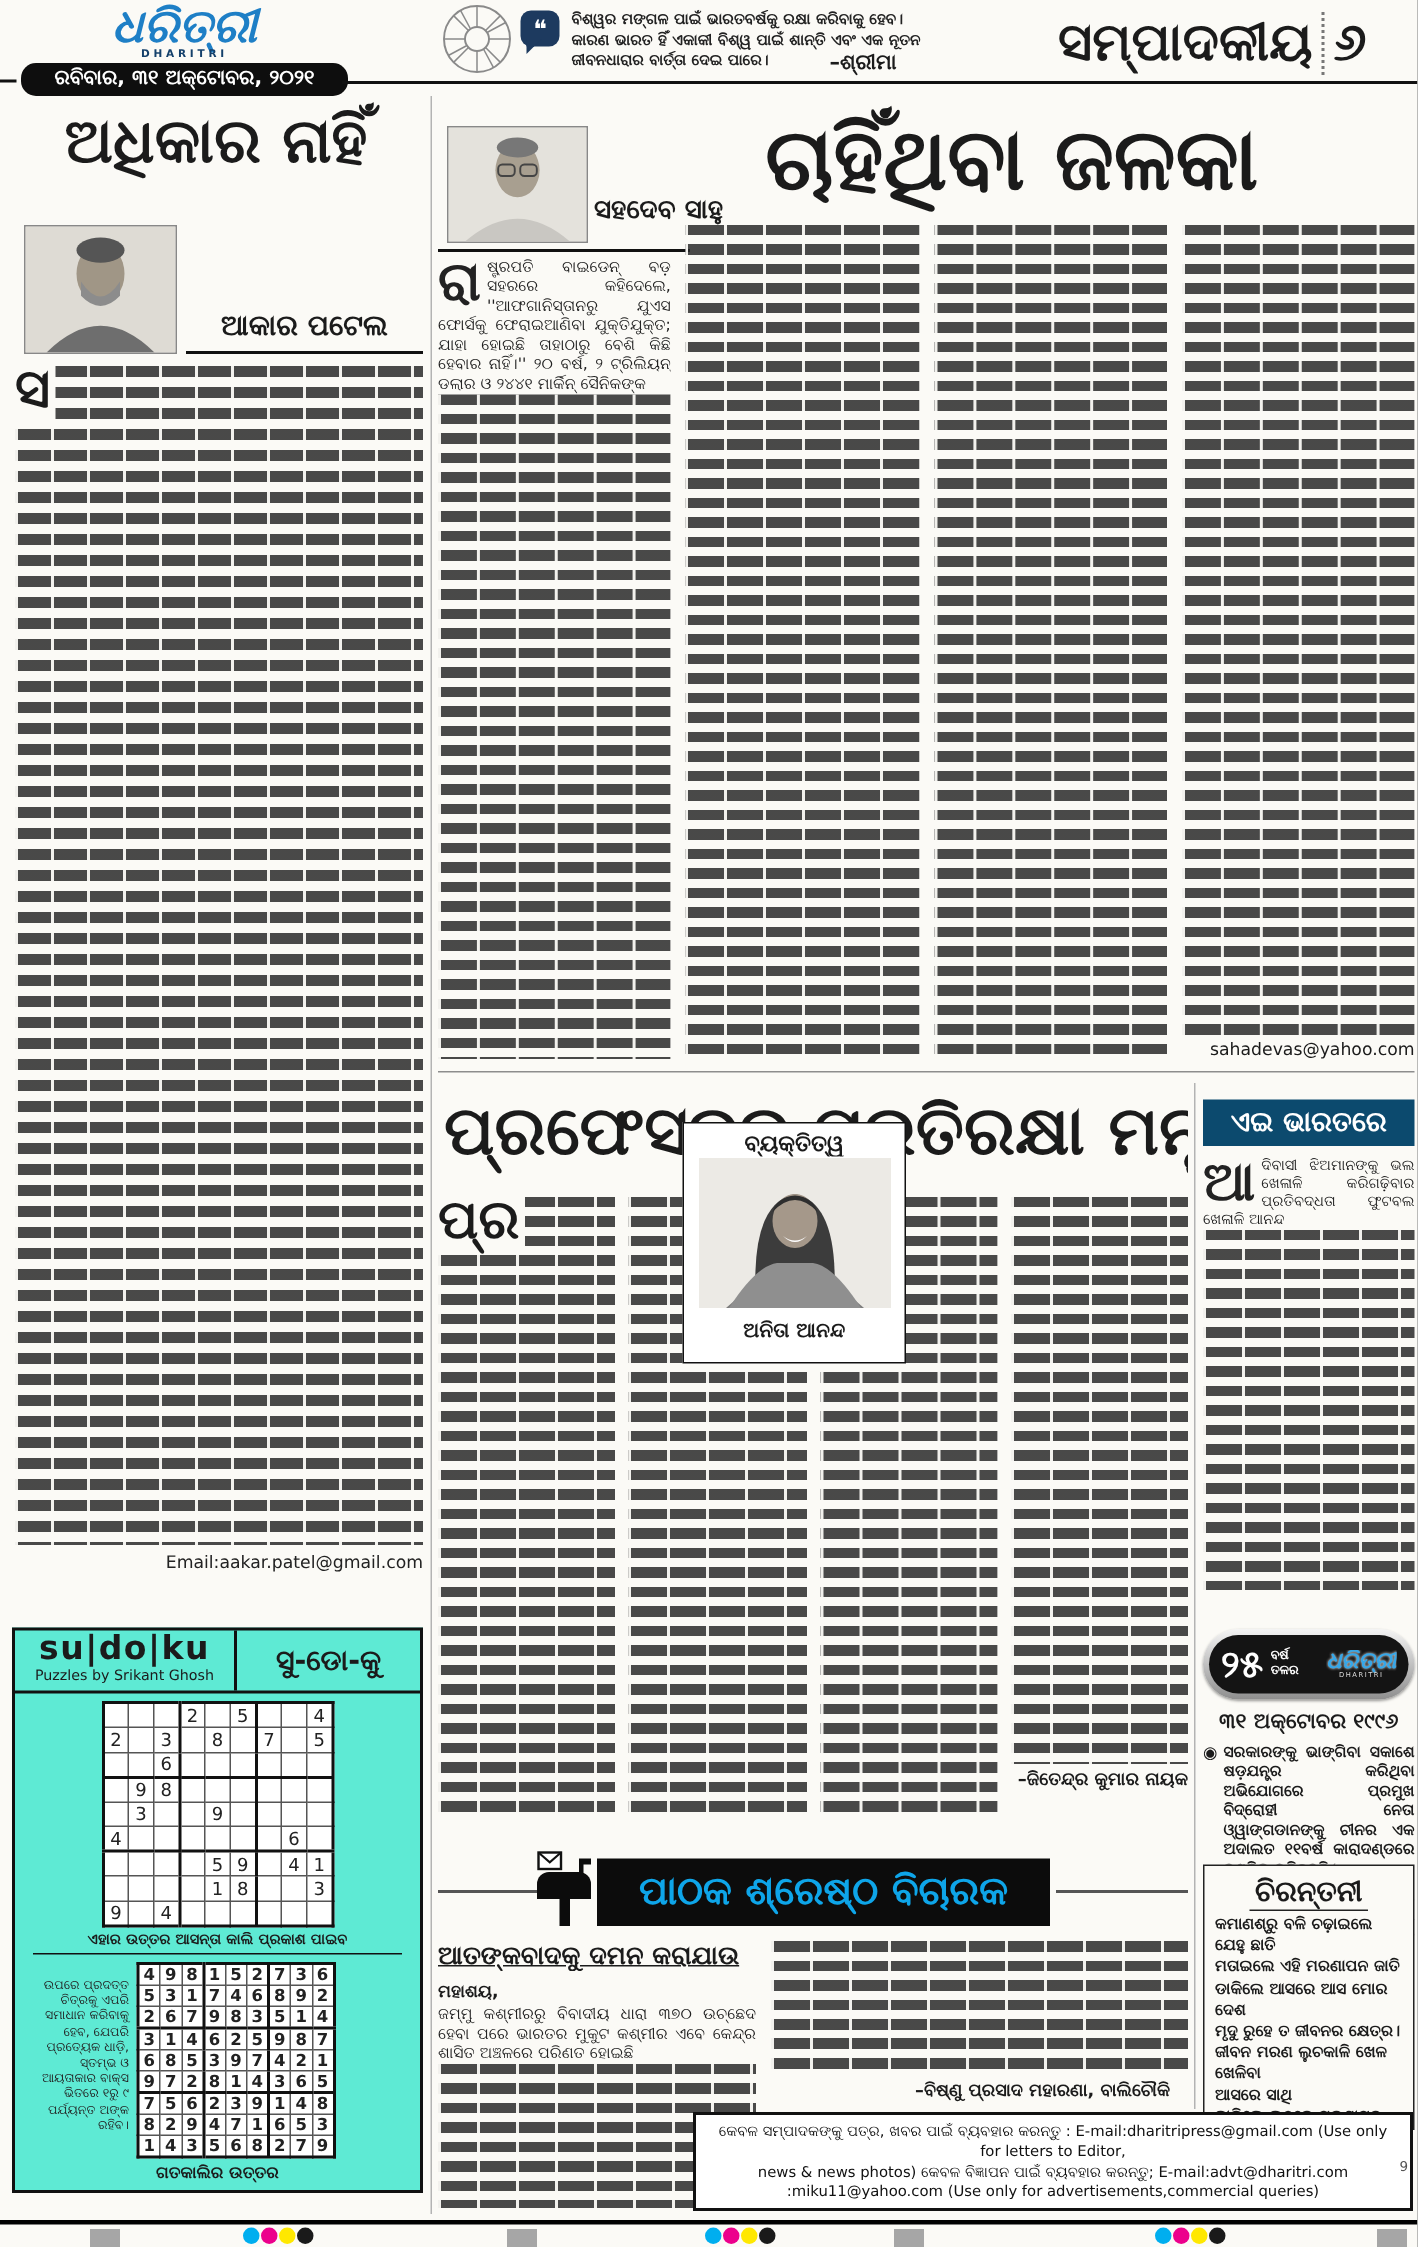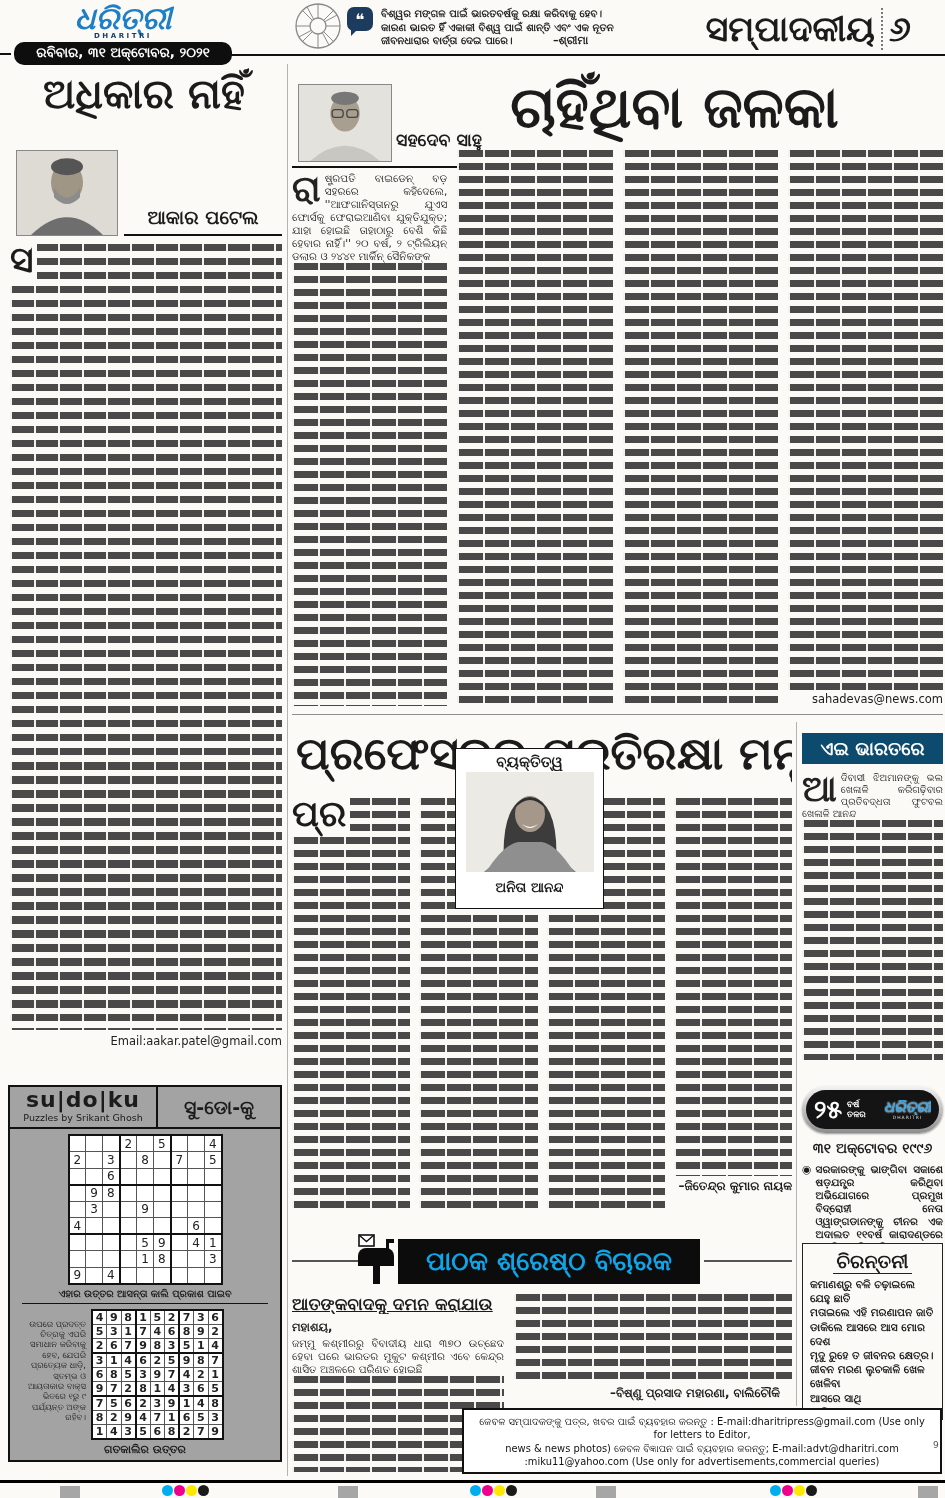--- a/index.html
+++ b/index.html
@@ -37,41 +37,41 @@
              text-align:center; padding:2px 6px 4px; margin-top:2px; }
   .rule-top { left:228px; top:54px; width:717px; height:2px; background:#111; }
   .crop-left { left:0; top:53px; width:11px; height:2px; background:#111; }
   .rosette { left:294px; top:2px; }
   .quote-block { left:347px; top:7px; width:305px; display:flex; gap:8px; }
   .quote-icon { width:26px; height:24px; background:#1d3a5f; border-radius:7px; color:#fff;
                 font-size:17px; line-height:26px; text-align:center; flex:0 0 26px; position:relative; }
   .quote-icon::after { content:""; position:absolute; left:4px; bottom:-5px; border:5px solid transparent;
                 border-top-color:#1d3a5f; border-left-color:#1d3a5f; }
   .quote-line { font-size:10.2px; line-height:13.5px; font-weight:600; color:#222; }
-  .quote-attr { font-size:11px; font-weight:bold; margin-top:-13.5px; padding-left:172px; }
+  .quote-attr { font-size:14px; font-weight:bold; margin-top:-13.5px; padding-left:172px; }
   .section-title { left:660px; top:9px; width:215px; font-size:35px; font-weight:bold; text-align:right; }
   .dot-div { left:881px; top:8px; height:42px; border-left:2px dotted #777; }
   .page-num { left:889px; top:9px; width:48px; font-size:35px; font-weight:bold; }
 
   
   .v-left  { left:287px; top:64px; width:1px; height:1412px; background:#b3b3b3; }
   .v-right { left:796px; top:722px; width:1px; height:684px; background:#b3b3b3; }
   .mid-rule { left:292px; top:714px; width:651px; height:1px; background:#8d8d8d; }
 
   
   .la-headline { left:8px; top:66px; width:272px; font-size:41px; line-height:56px; font-weight:bold; text-align:center; }
   .photo-frame { border:1px solid #888; background:#e6e4df; }
   .la-photo { left:16px; top:150px; width:102px; height:86px; }
   .la-author { left:124px; top:206px; width:158px; font-size:19px; font-weight:bold; text-align:center; }
   .la-underline { left:124px; top:234px; width:158px; height:2px; background:#111; }
   .la-body { left:10px; top:244px; width:272px; height:786px; position:absolute; }
   .la-email { left:10px; top:1034px; width:272px; font-size:11.5px; text-align:right; color:#222; }
 
   
-  .sudoku { left:8px; top:1085px; width:274px; height:377px; border:2px solid #111; background:#a3a3a3; }
+  .sudoku { left:8px; top:1085px; width:274px; height:377px; border:2px solid #111; background:#5eead4; }
   .sud-head { display:flex; height:42px; border-bottom:2px solid #111; }
   .sud-head-left { width:148px; border-right:2px solid #111; text-align:center; padding-top:1px; }
   .sud-title { font-size:22px; font-weight:bold; line-height:24px; letter-spacing:1px; }
   .sud-credit { font-size:9.5px; }
   .sud-head-right { flex:1; display:flex; align-items:center; justify-content:center; font-size:19px; font-weight:bold; }
   .sudoku-table { border-collapse:collapse; margin:5px auto 3px; border:2.5px solid #111; background:#fff; }
   .sudoku-table td { width:17px; height:16.5px; border:1px solid #555; text-align:center;
                      font-size:12px; padding:0; color:#222; }
   .sudoku-table td.br3 { border-right:2.5px solid #111; } .sudoku-table td.bb3 { border-bottom:2.5px solid #111; }
   .sol .sudoku-table { margin:0; border-width:2px; }
@@ -471,21 +471,21 @@
       <div class="tx grow"></div>
     </div>
     <div class="col">
         <div class="tx grow"></div>
       </div>
     <div class="col">
         <div class="tx grow"></div>
       </div>
     <div class="col">
       <div class="tx grow"></div>
-      <div class="ed-email">sahadevas@news.com</div>
+      <div class="ed-email">sahadevas@yahoo.com</div>
     </div>
   </div>
 
   <div class="abs mid-headline clip">ପ୍ରଫେସରରୁ ପ୍ରତିରକ୍ଷା ମନ୍ତ୍ରୀ</div>
   <div class="abs mid-cols">
     <div class="col">
       <span class="dropcap-a">ପ୍ର</span>
       <div class="tx grow"></div>
     </div>
     <div class="col">

